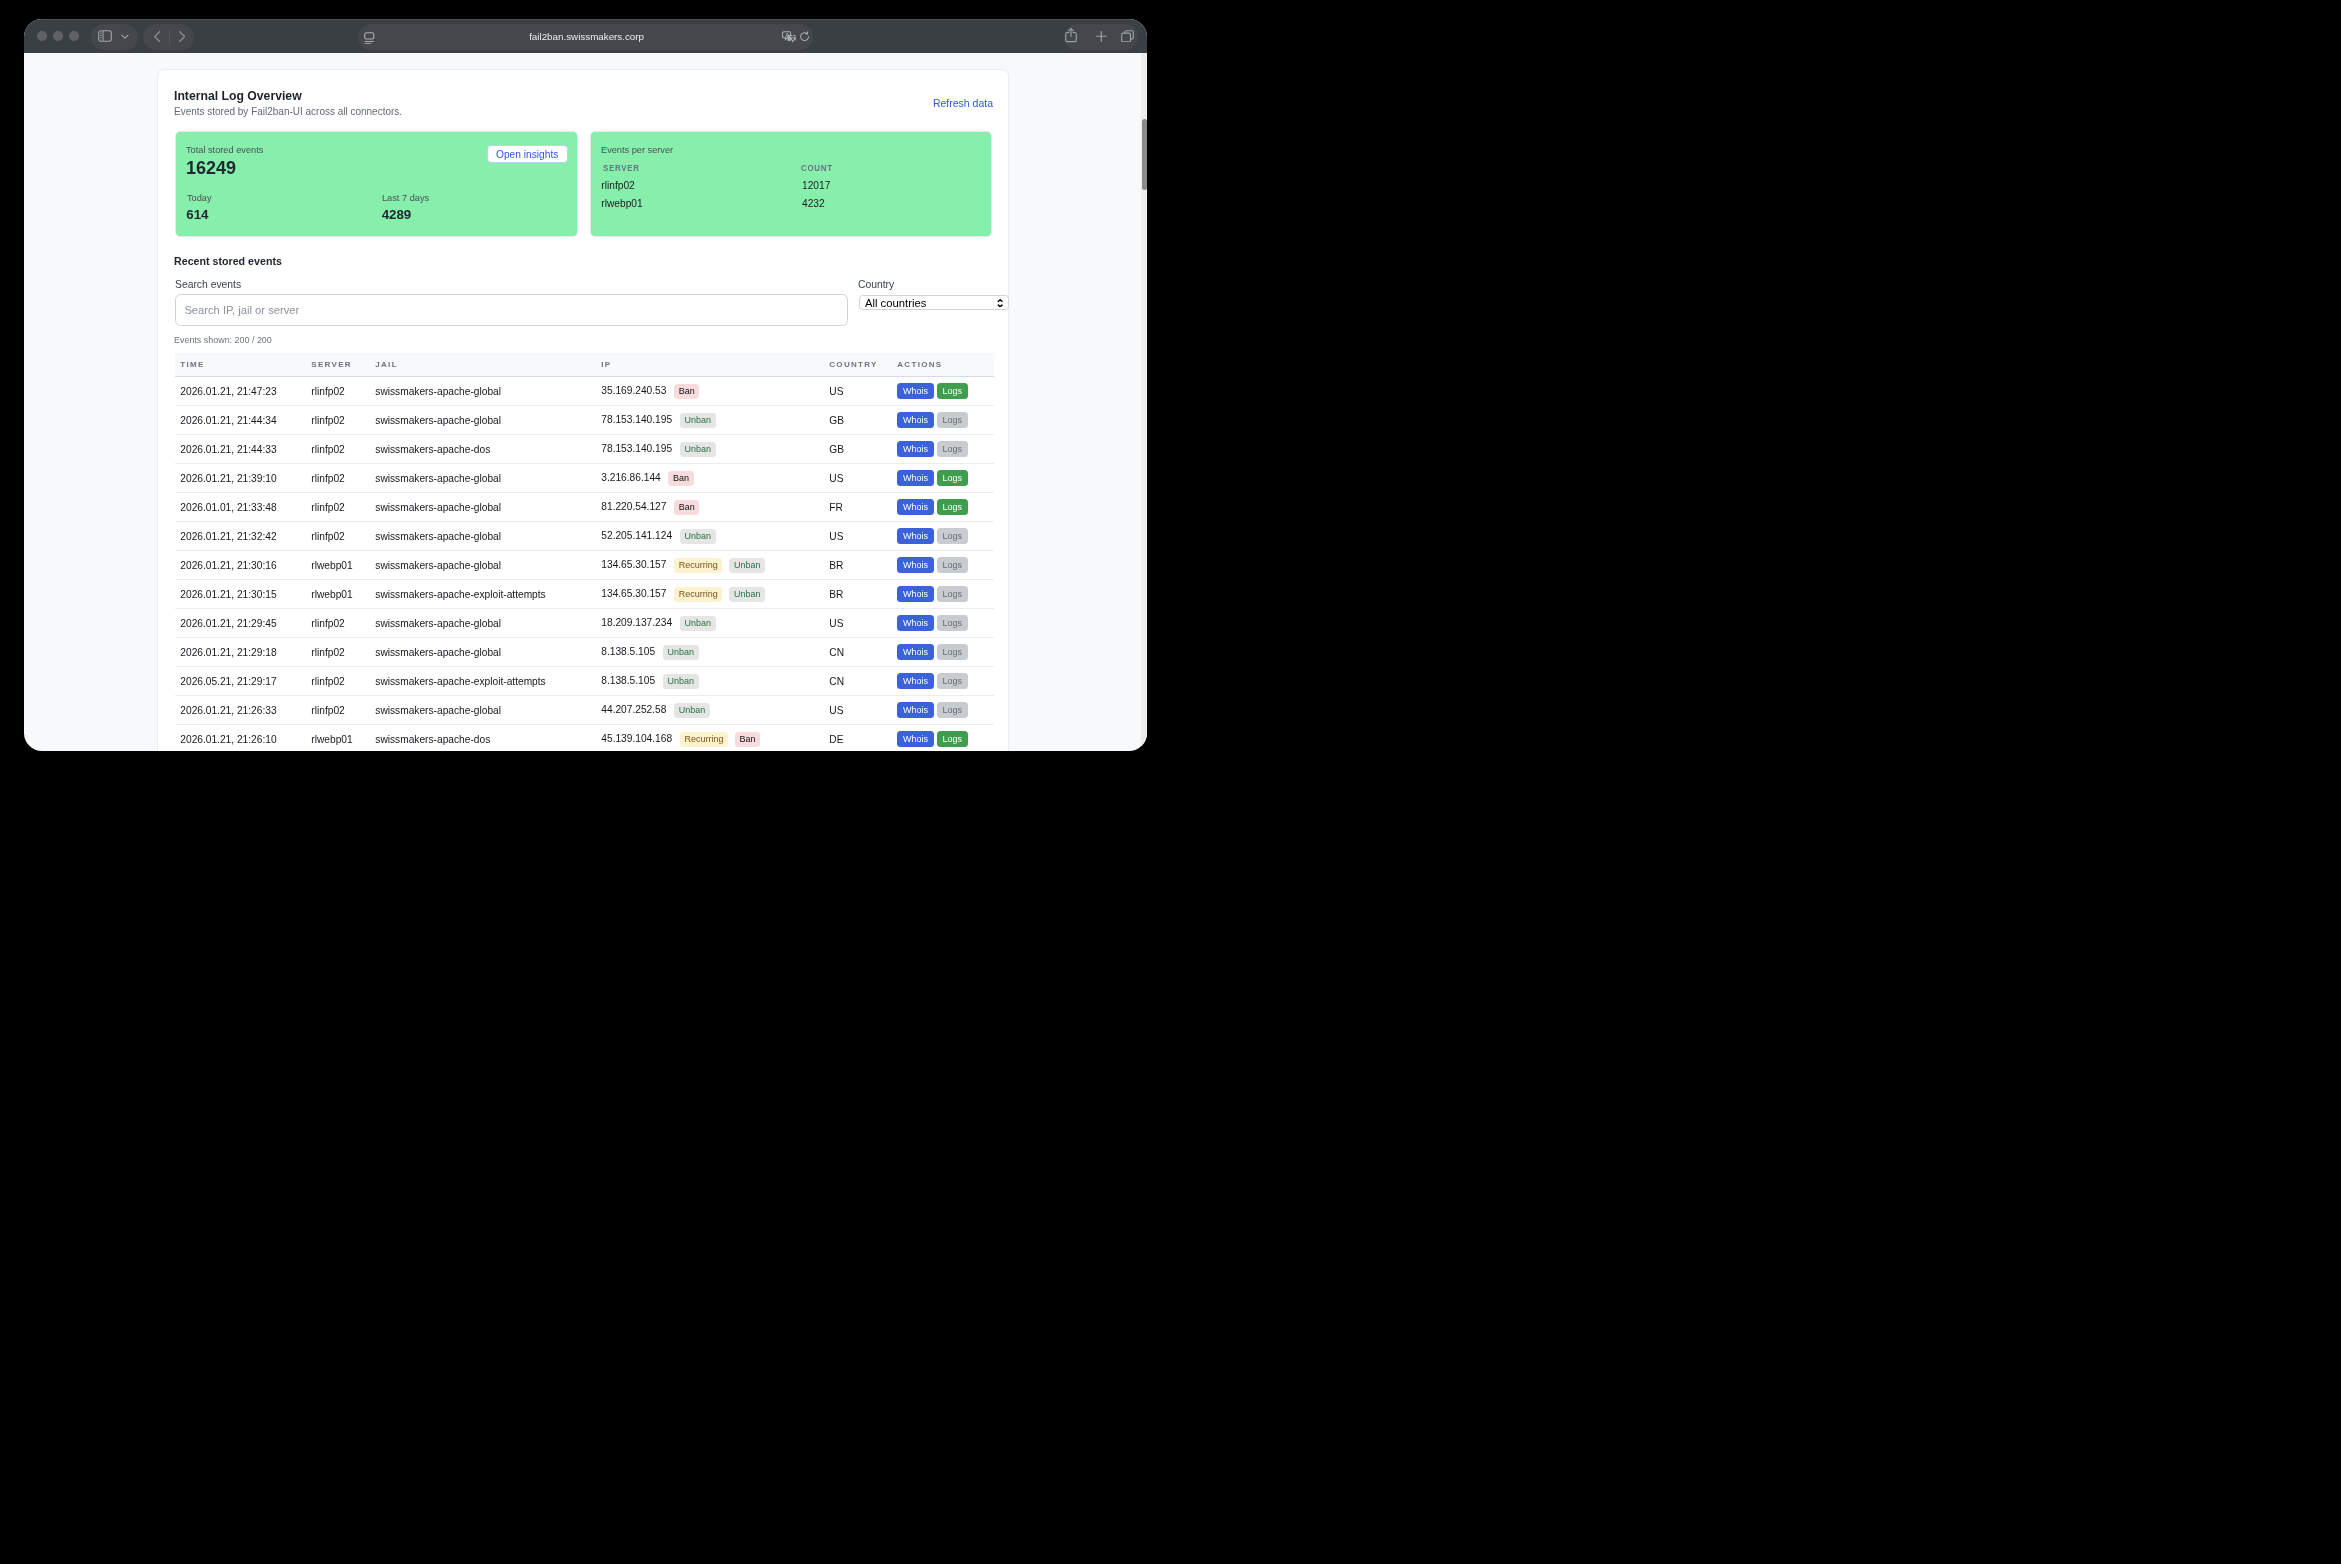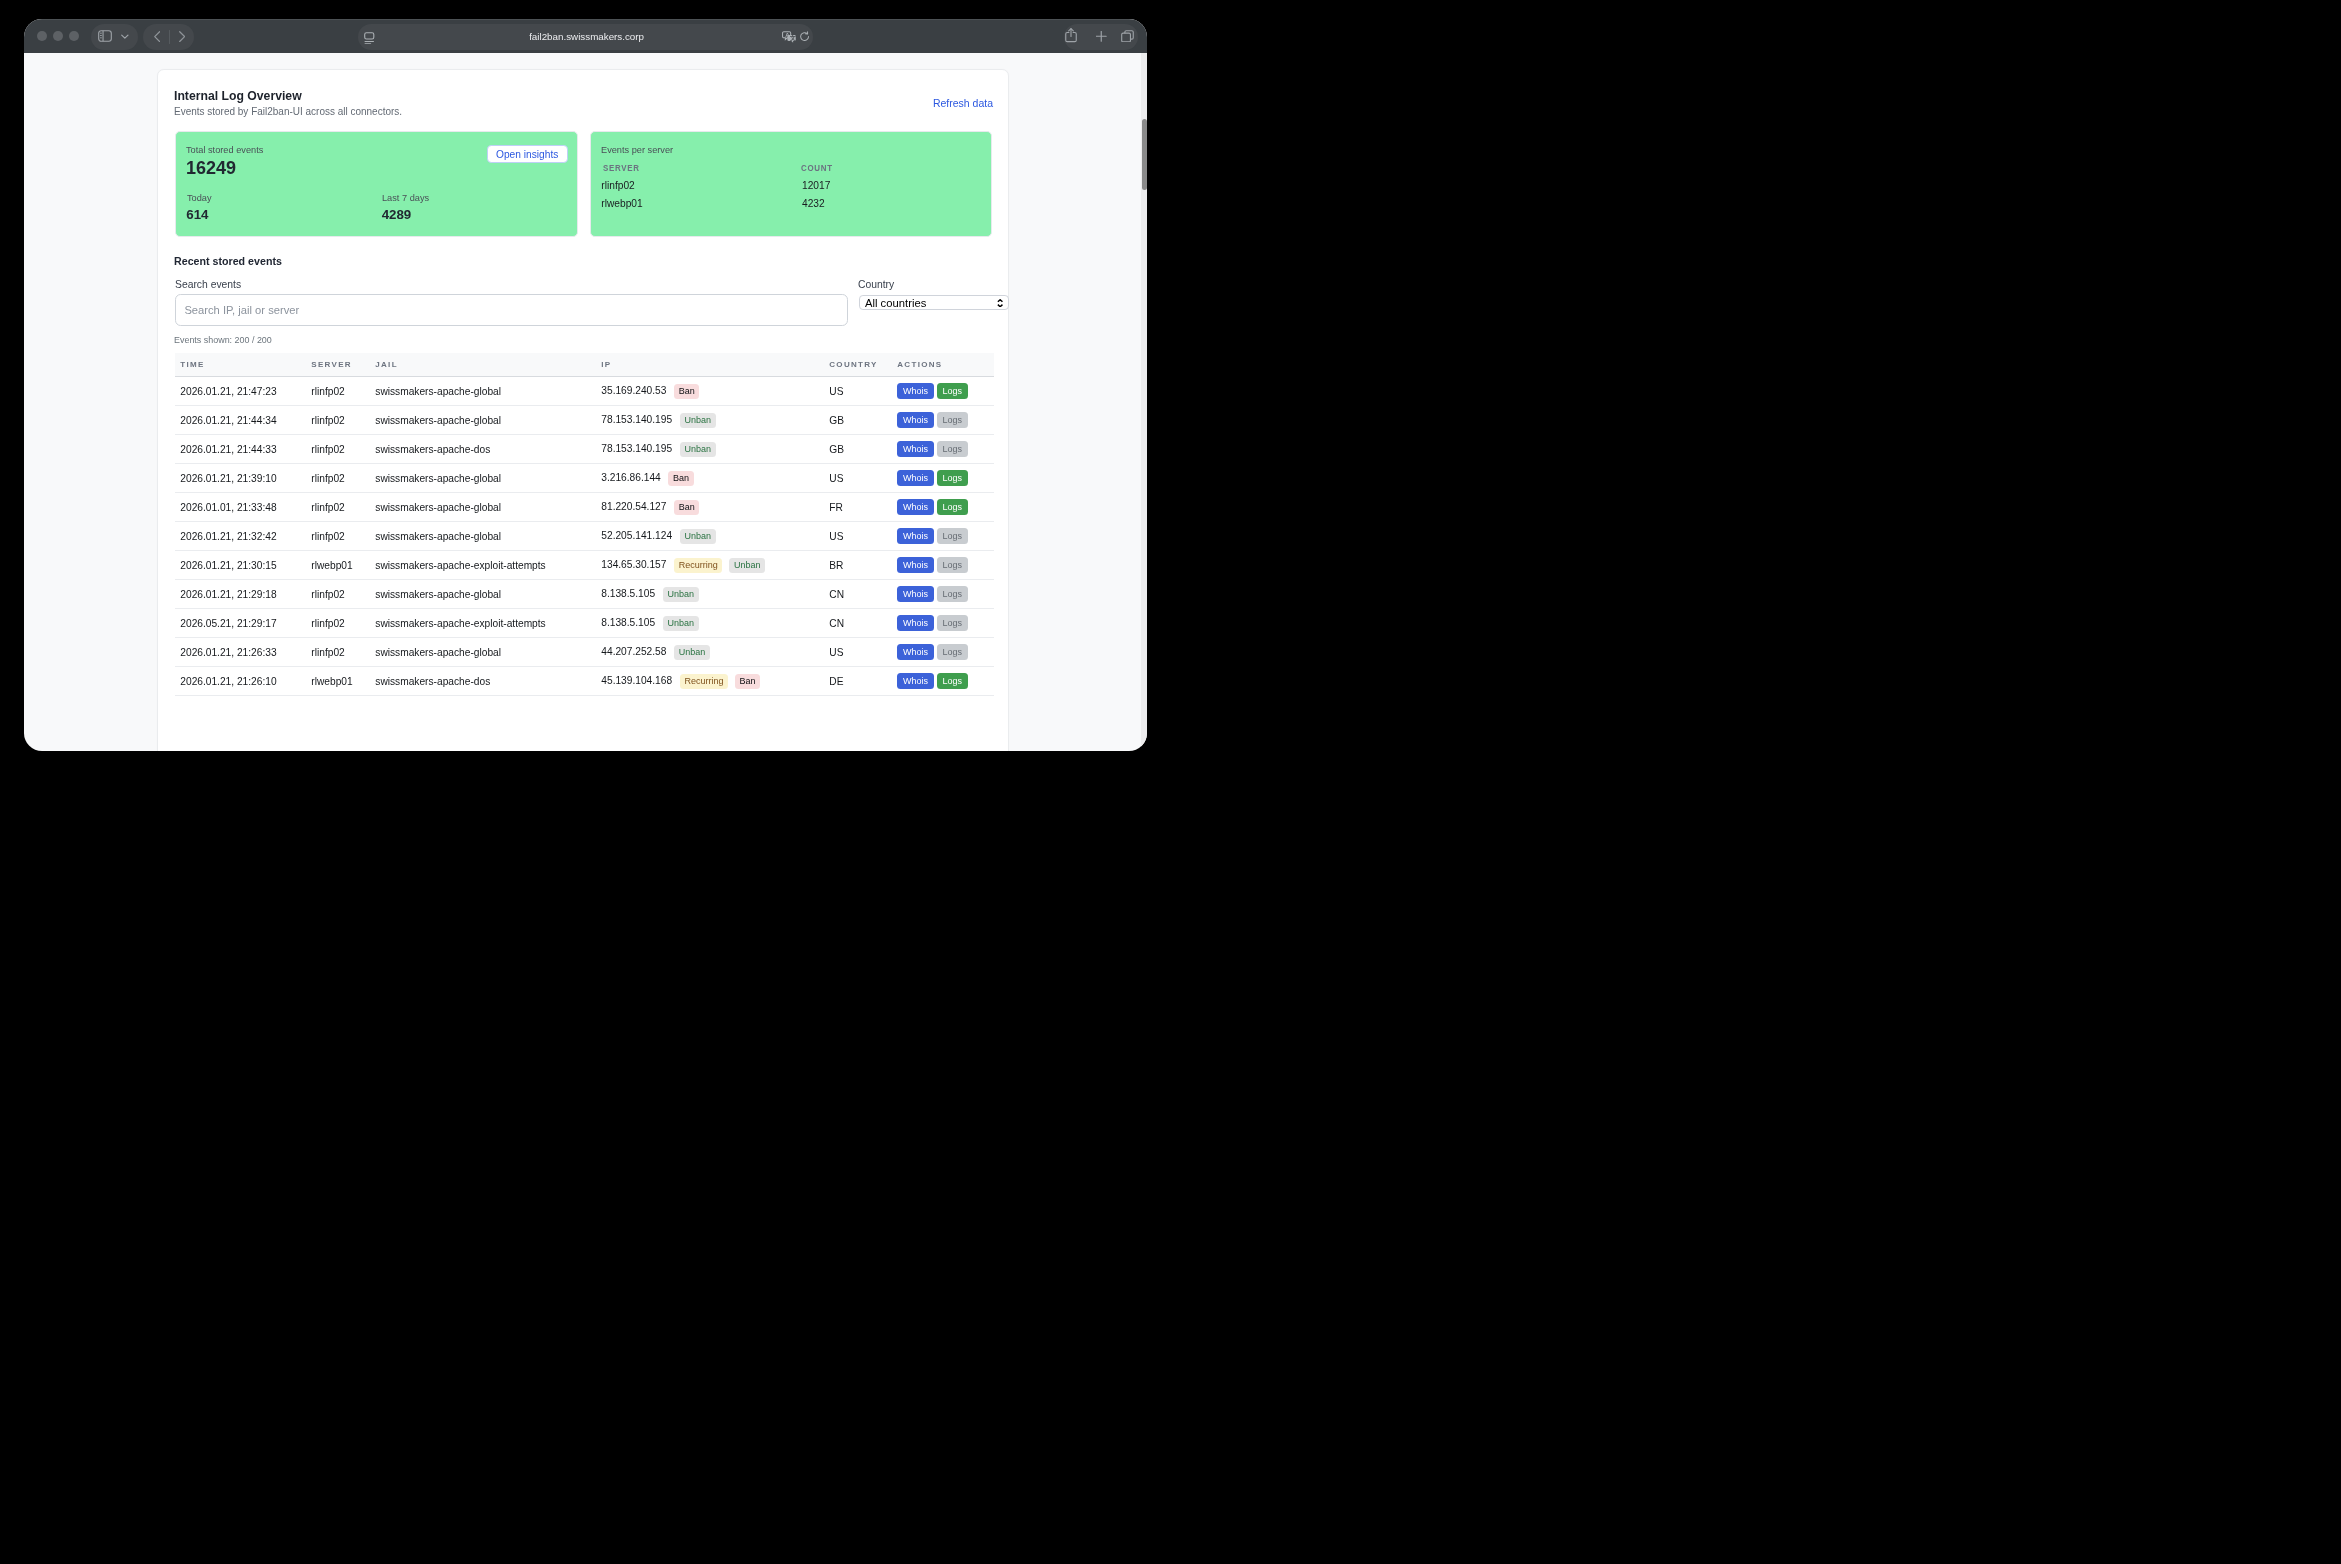--- a/index.html
+++ b/index.html
@@ -232,25 +232,41 @@
       </tr>
       <tr>
         <td>2026.01.21, 21:32:42</td>
             <td>rlinfp02</td>
             <td>swissmakers-apache-global</td>
         <td>52.205.141.124<span class="badge b-unban">Unban</span></td>
             <td>US</td>
         <td><span class="btn b-whois">Whois</span><span class="btn b-logs-x">Logs</span></td>
       </tr>
       <tr>
+        <td>2026.01.21, 21:30:16</td>
+            <td>rlwebp01</td>
+            <td>swissmakers-apache-global</td>
+        <td>134.65.30.157<span class="badge b-rec">Recurring</span><span class="badge b-unban" style="margin-left:7px;">Unban</span></td>
+            <td>BR</td>
+        <td><span class="btn b-whois">Whois</span><span class="btn b-logs-x">Logs</span></td>
+      </tr>
+      <tr>
         <td>2026.01.21, 21:30:15</td>
             <td>rlwebp01</td>
             <td>swissmakers-apache-exploit-attempts</td>
         <td>134.65.30.157<span class="badge b-rec">Recurring</span><span class="badge b-unban" style="margin-left:7px;">Unban</span></td>
             <td>BR</td>
+        <td><span class="btn b-whois">Whois</span><span class="btn b-logs-x">Logs</span></td>
+      </tr>
+      <tr>
+        <td>2026.01.21, 21:29:45</td>
+            <td>rlinfp02</td>
+            <td>swissmakers-apache-global</td>
+        <td>18.209.137.234<span class="badge b-unban">Unban</span></td>
+            <td>US</td>
         <td><span class="btn b-whois">Whois</span><span class="btn b-logs-x">Logs</span></td>
       </tr>
       <tr>
         <td>2026.01.21, 21:29:18</td>
             <td>rlinfp02</td>
             <td>swissmakers-apache-global</td>
         <td>8.138.5.105<span class="badge b-unban">Unban</span></td>
             <td>CN</td>
         <td><span class="btn b-whois">Whois</span><span class="btn b-logs-x">Logs</span></td>
       </tr>

